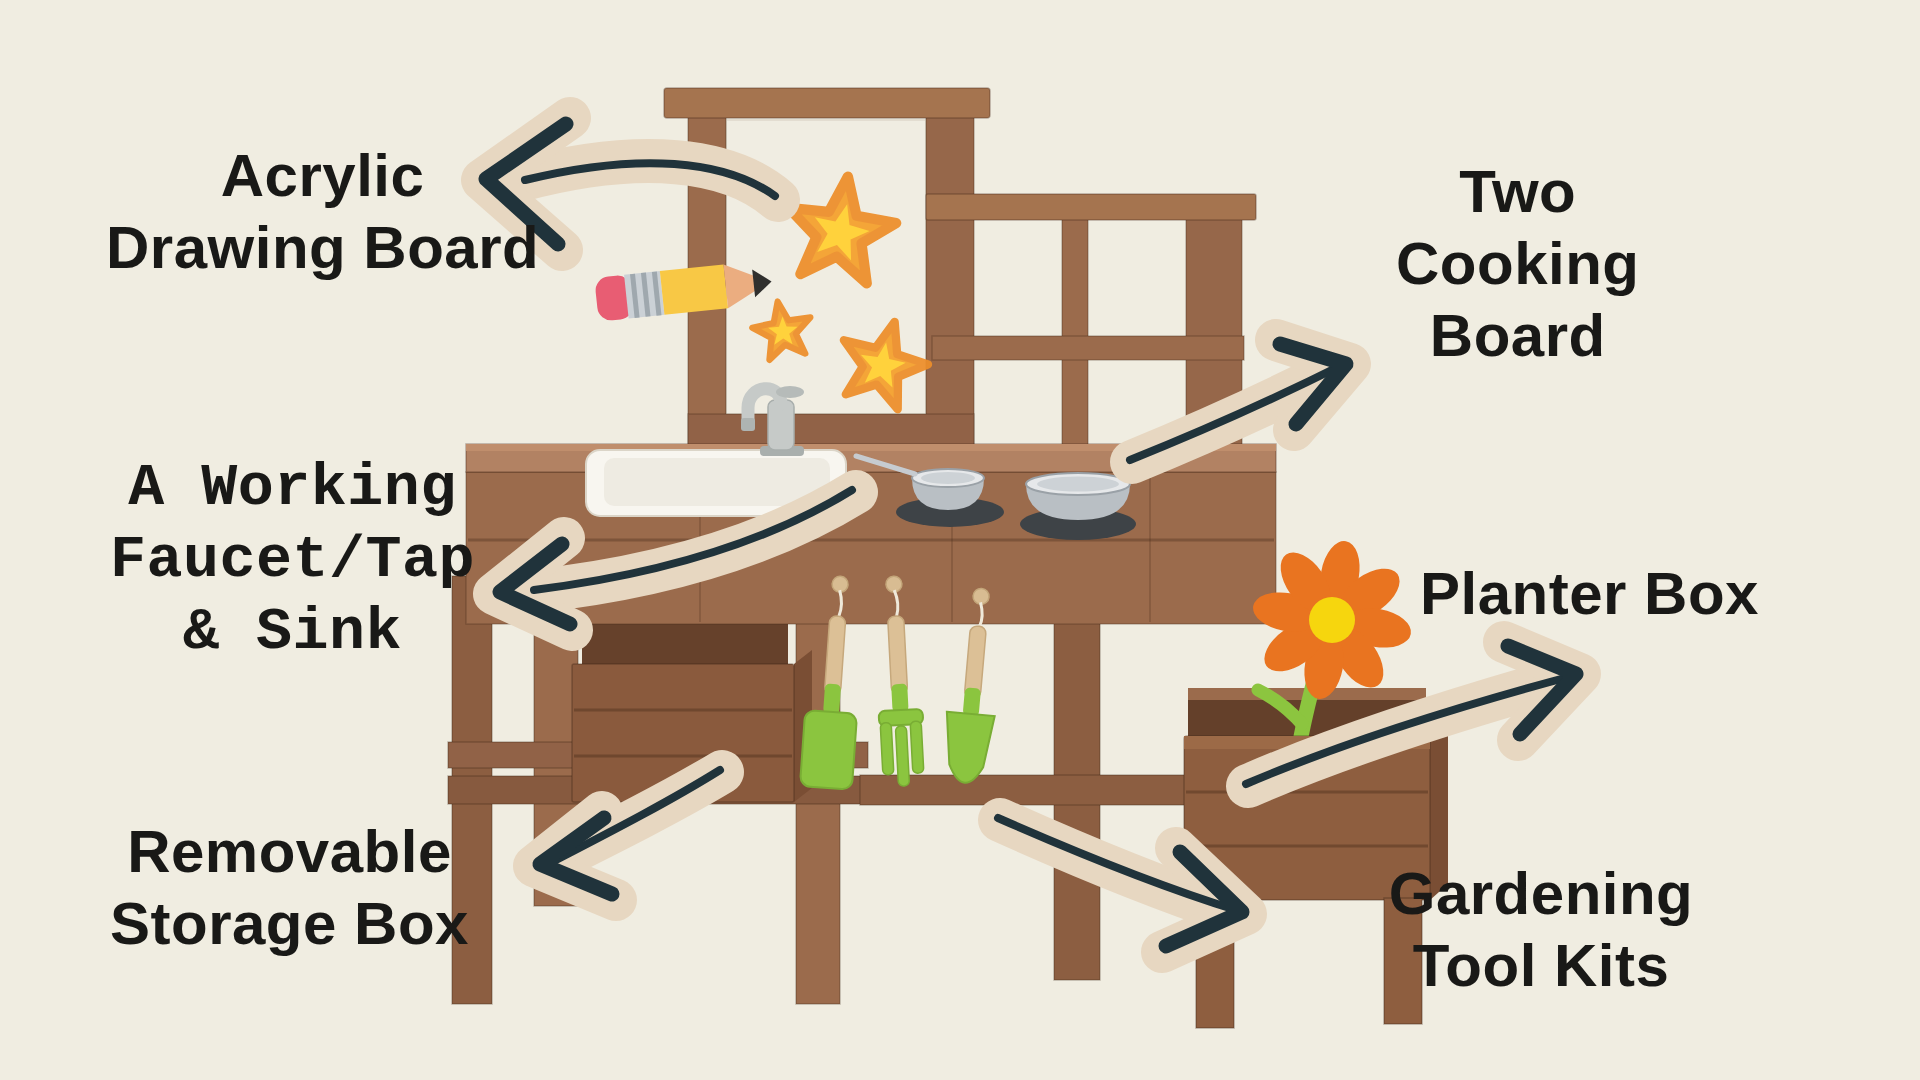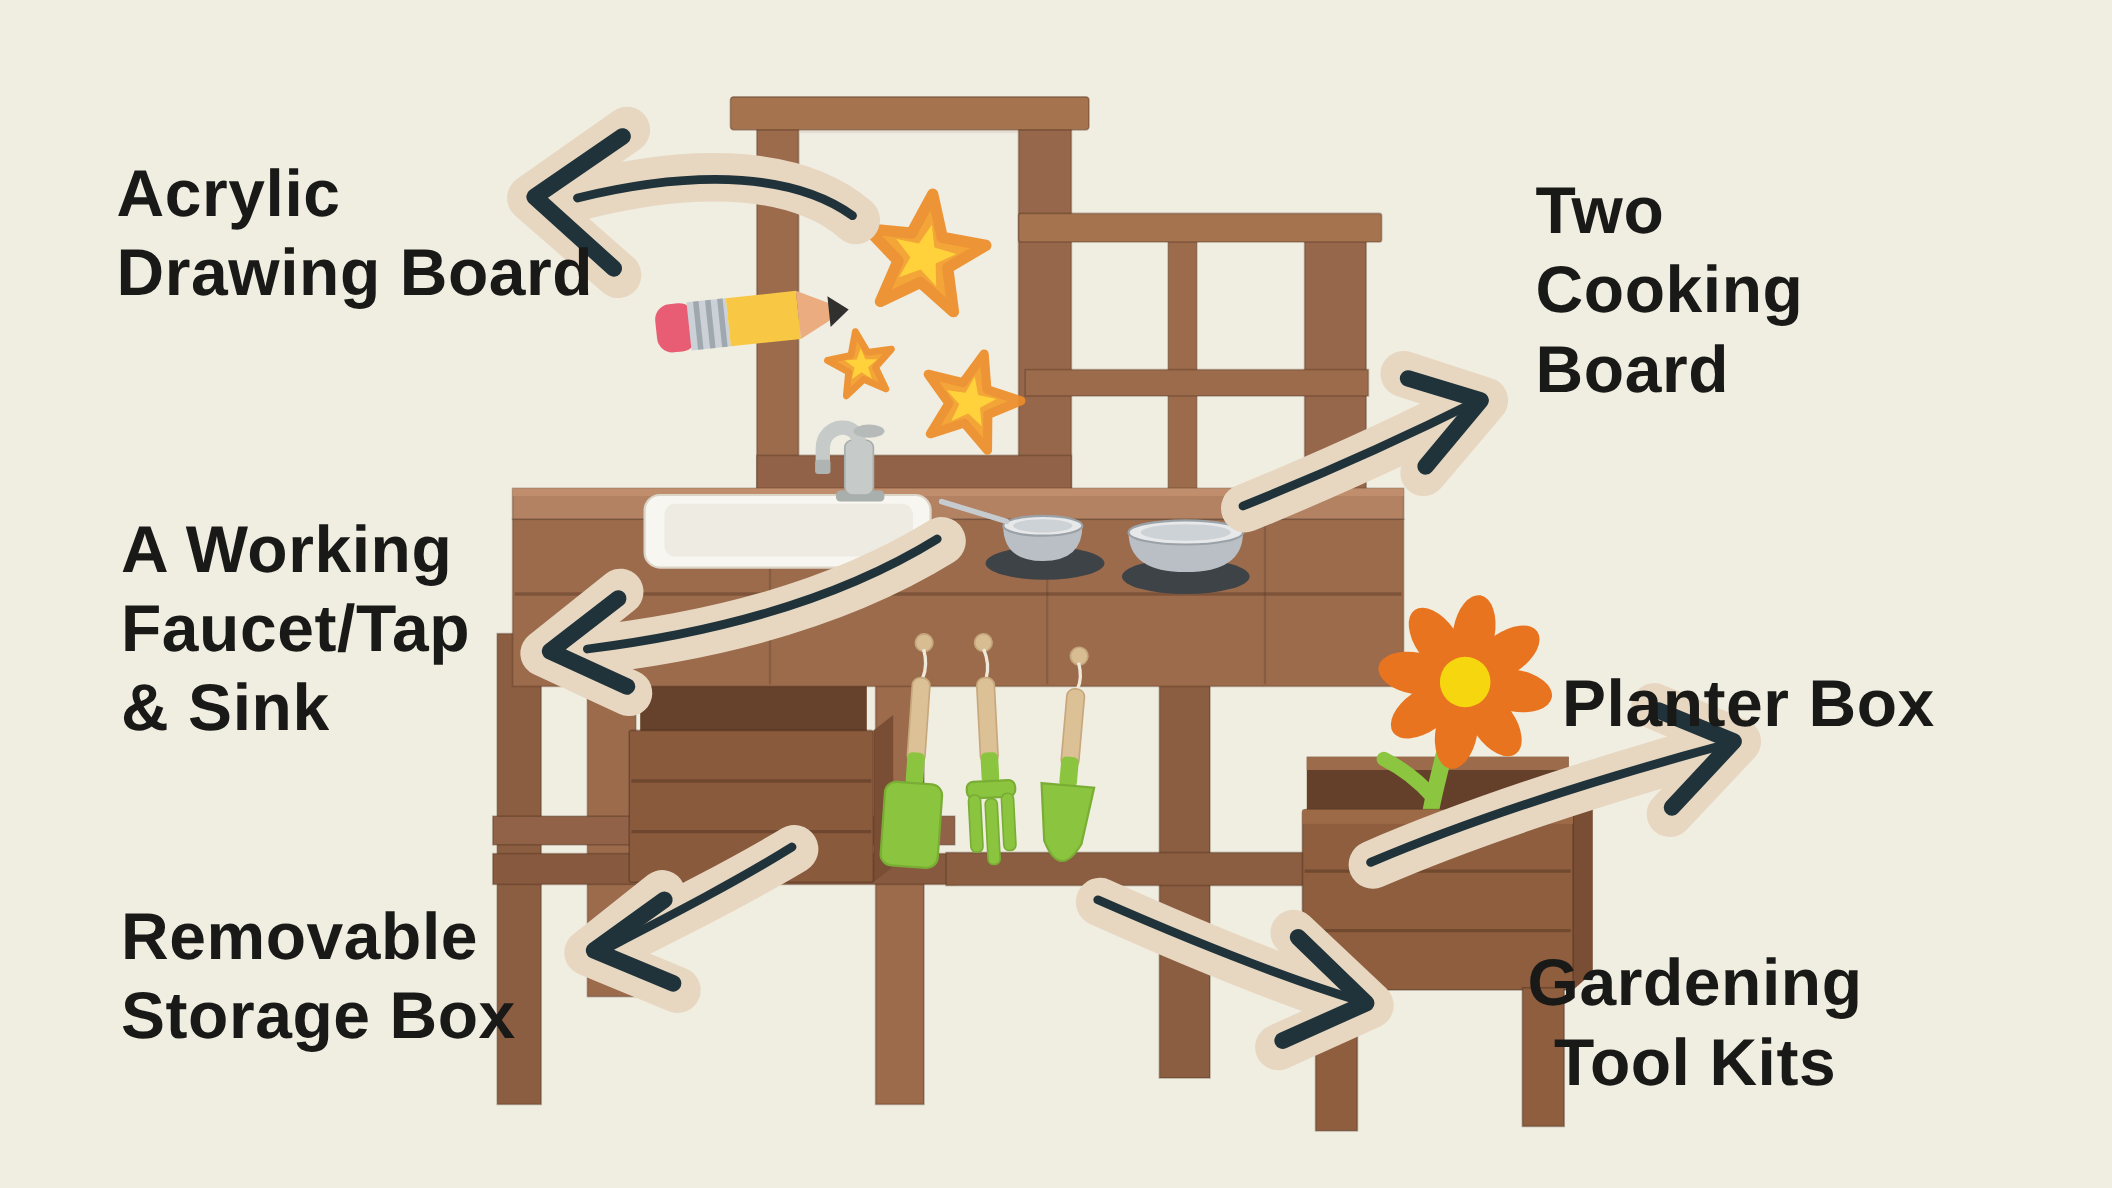--- a/index.html
+++ b/index.html
@@ -11,20 +11,21 @@
   .stage{position:absolute;left:0;top:0;width:1920px;height:1080px;}
   .art{position:absolute;left:0;top:0;width:1920px;height:1080px;}
   .label{
     position:absolute;
     font-weight:bold;
     font-size:60px;
     line-height:72px;
     letter-spacing:.5px;
     color:#191917;
     white-space:pre-line;
+    text-align:center;
   }
   .label.center{text-align:center;}
 </style>
 </head>
 <body>
 
 <div class="stage">
 
 <svg class="art" viewBox="0 0 1920 1080" xmlns="http://www.w3.org/2000/svg">
   <defs>
@@ -231,25 +232,25 @@
   </g>
 </svg>
 
 <div class="label" style="left:106px; top:140px;">Acrylic
 Drawing Board</div>
 
 <div class="label" style="left:1396px; top:156px;">Two
 Cooking
 Board</div>
 
-<div class="label" style="left:110px; top:464px;">A Working
+<div class="label" style="left:110px; top:452px;font-family:Liberation Mono, monospace;">A Working
 Faucet/Tap
 &amp; Sink</div>
 
-<div class="label" style="left:1420px; top:558px;margin-top:46px;">Planter Box</div>
+<div class="label" style="left:1420px; top:558px;">Planter Box</div>
 
 <div class="label center" style="left:1386px; top:858px; width:310px;">Gardening
 Tool Kits</div>
 
 <div class="label" style="left:110px; top:816px;">Removable
 Storage Box</div>
 
 </div>
 
 </body></html>

